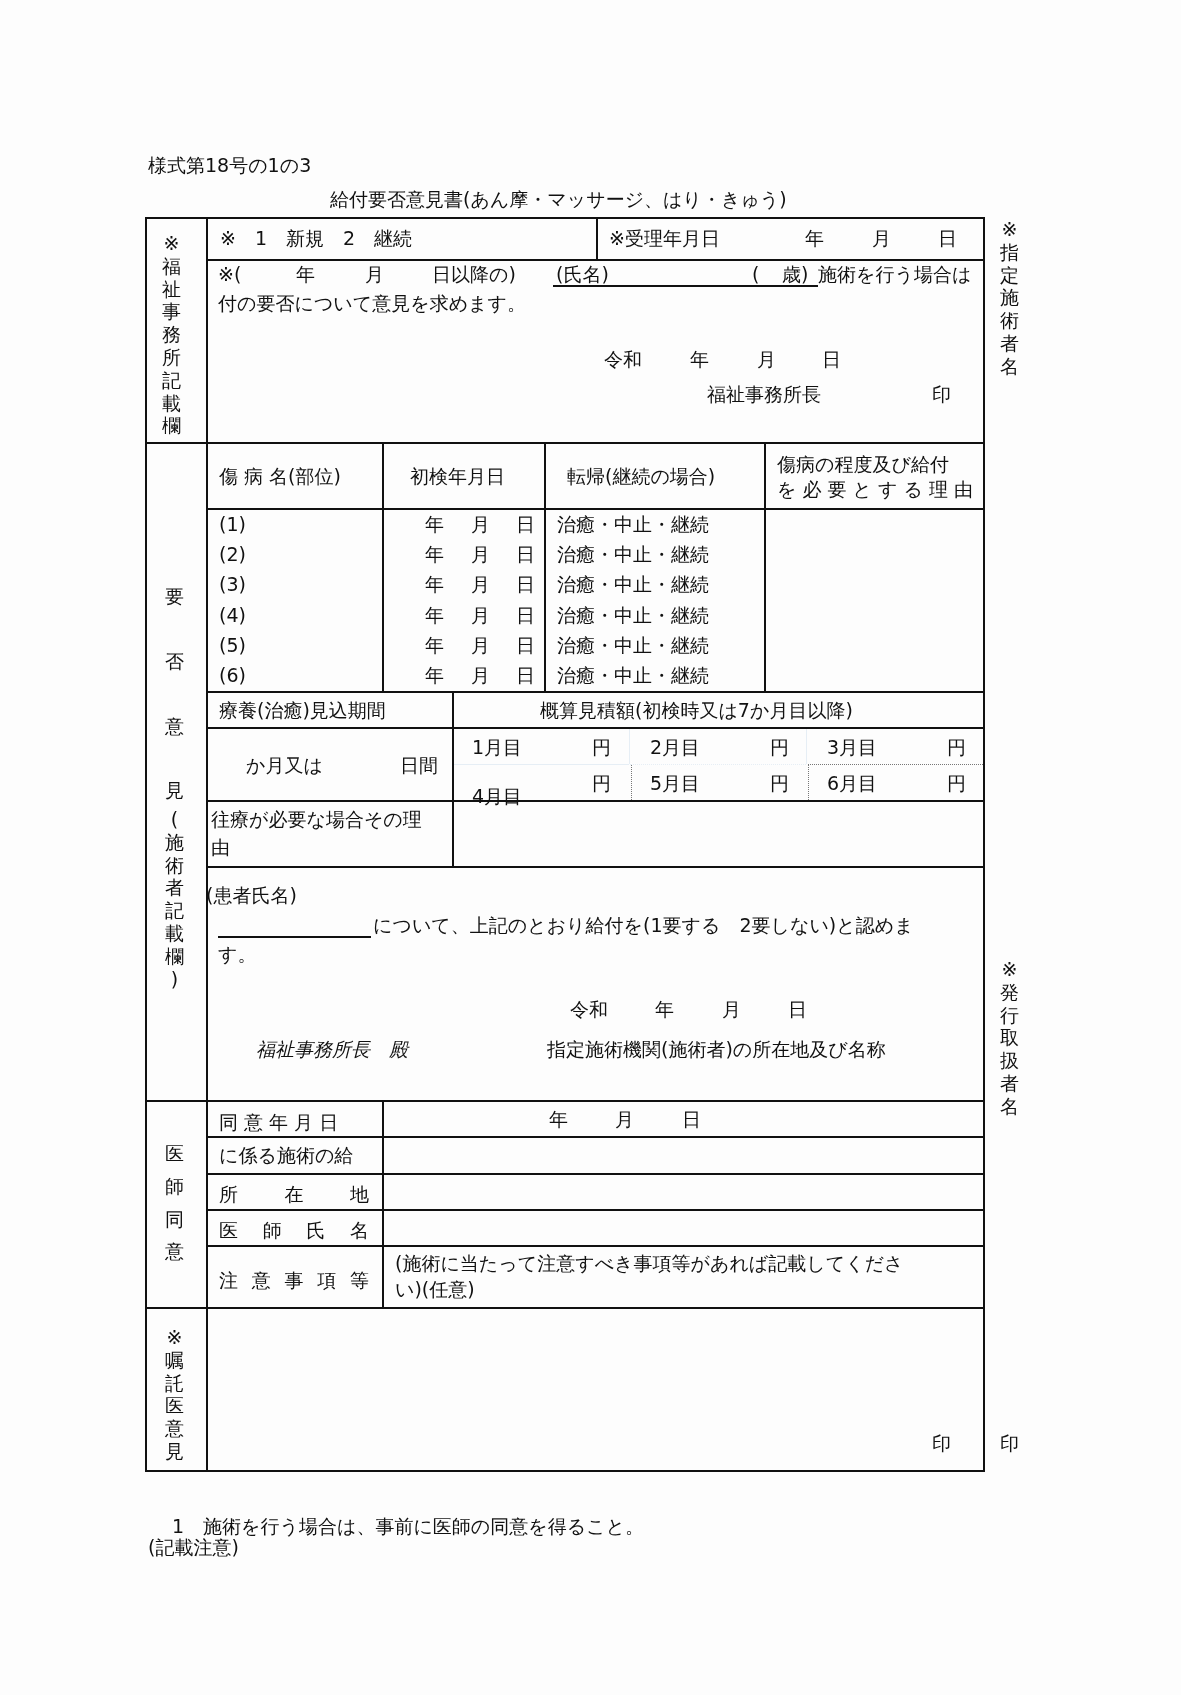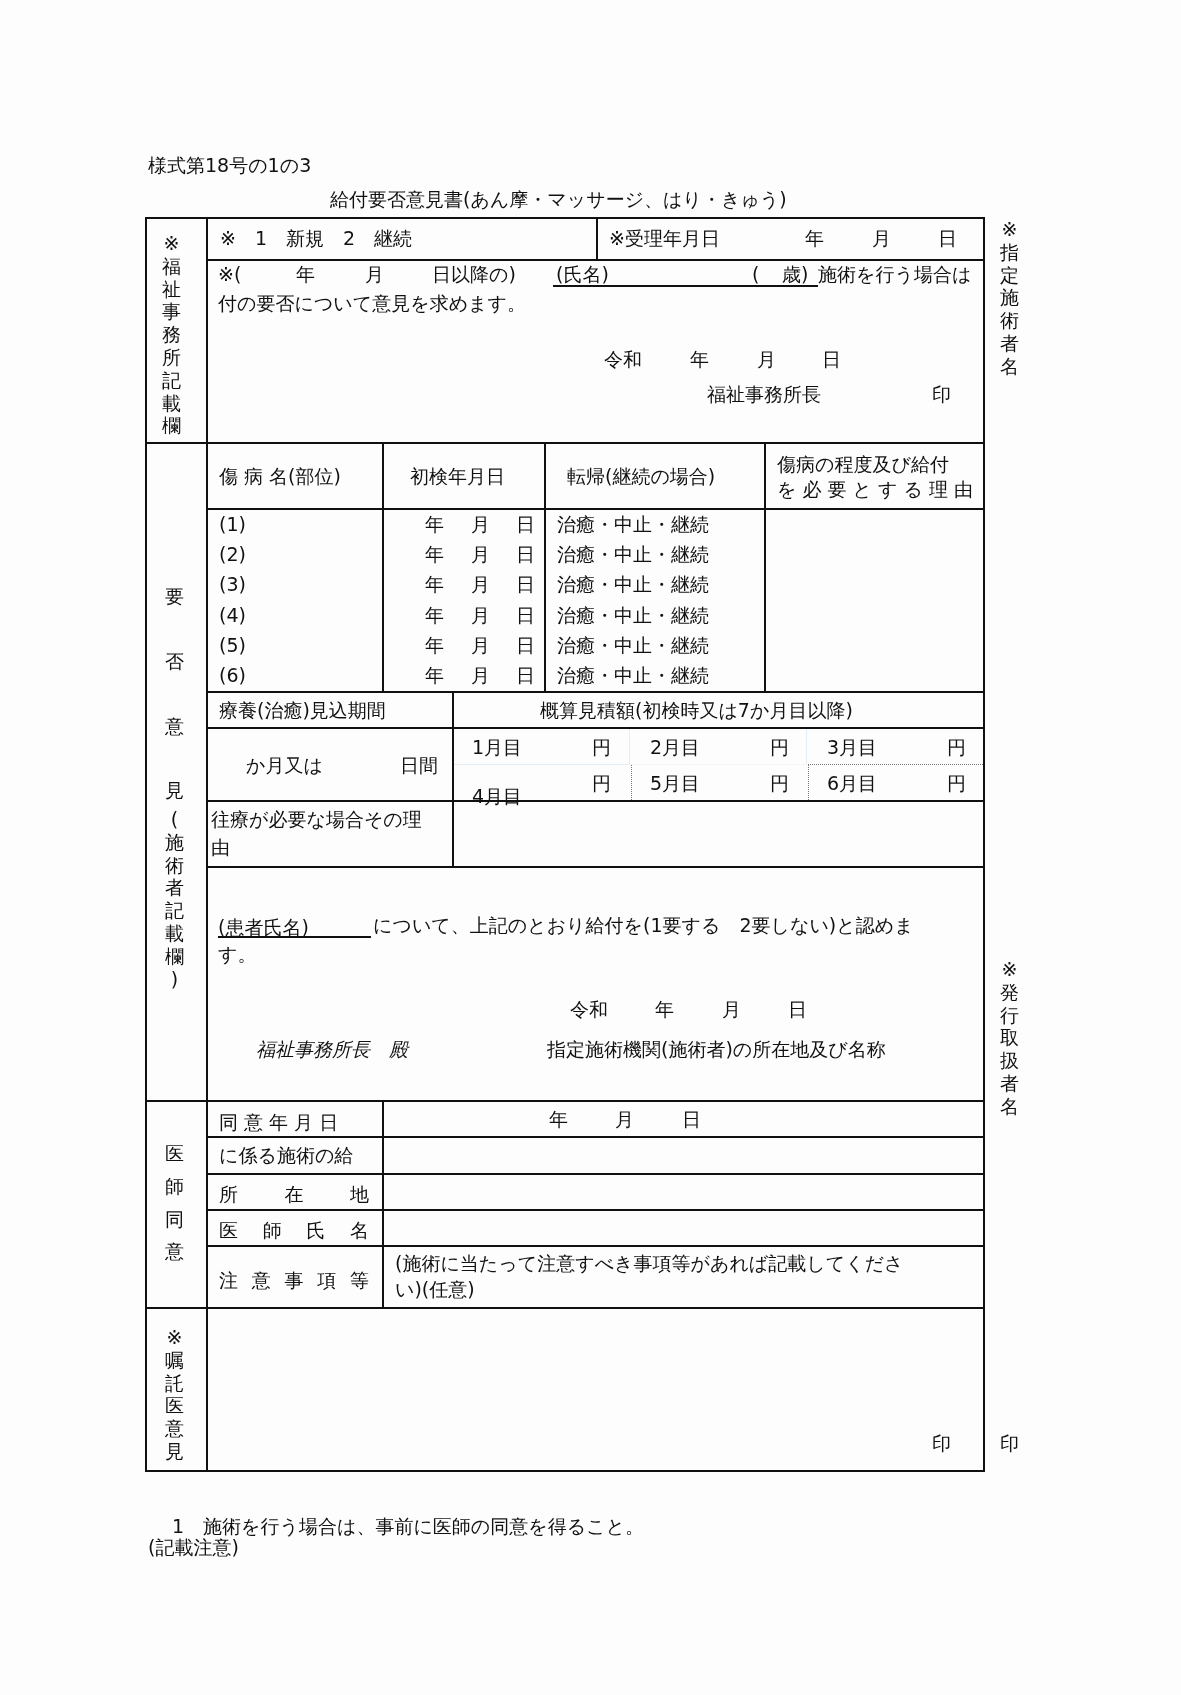--- a/index.html
+++ b/index.html
@@ -178,21 +178,21 @@
 </div>
 <div>
   <div class="abs" style="left:827px;top:774px;">6月目</div>
   <div class="abs" style="left:947px;top:774px;">円</div>
 </div>
 
 <div class="abs" style="left:211px;top:810px;">往療が必要な場合その理</div>
 <div class="abs" style="left:211px;top:838px;">由</div>
 <div style="position:absolute;left:454px;top:802px;width:529px;height:64px;"></div>
 
-<div class="abs" style="left:218px;top:886px;margin-top:32px;">(患者氏名)</div>
+<div class="abs" style="left:206px;top:886px;">(患者氏名)</div>
 <div class="uline" style="left:218px;top:936px;width:153px;"></div>
 <div class="abs" style="left:373px;top:916px;">について、上記のとおり給付を(1要する　2要しない)と認めま</div>
 <div class="abs" style="left:218px;top:945px;">す。</div>
 <div class="abs" style="left:570px;top:1000px;">令和</div>
 <div class="abs" style="left:655px;top:1000px;">年</div>
 <div class="abs" style="left:722px;top:1000px;">月</div>
 <div class="abs" style="left:788px;top:1000px;">日</div>
 <div class="abs" style="left:256px;top:1040px;font-style:italic;">福祉事務所長　殿</div>
 <div class="abs" style="left:547px;top:1040px;">指定施術機関(施術者)の所在地及び名称</div>
 

